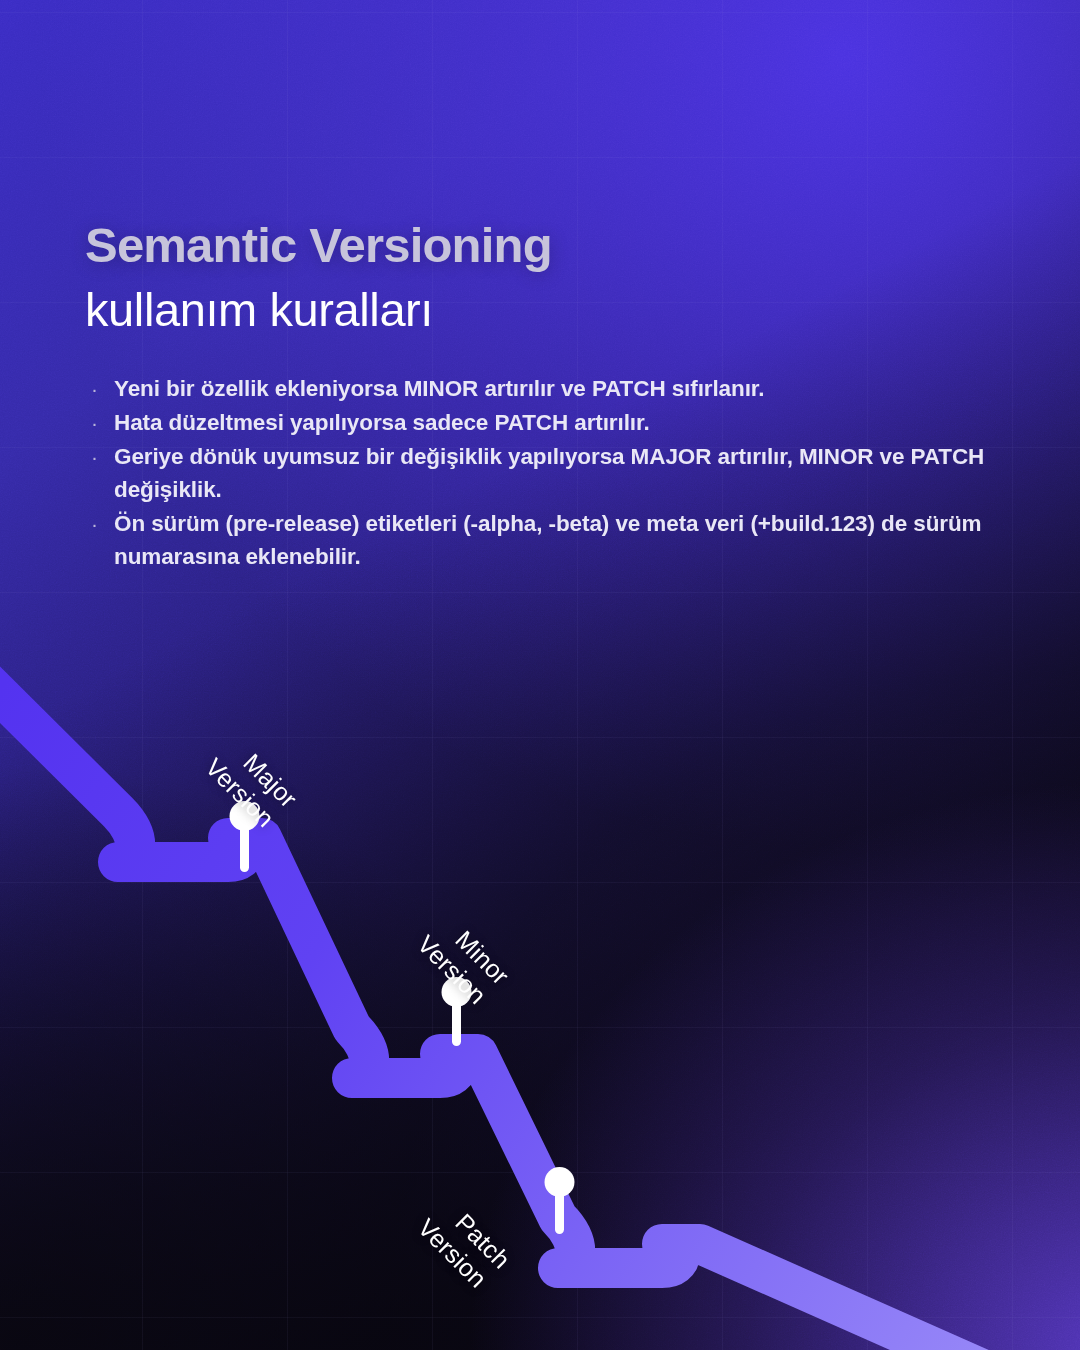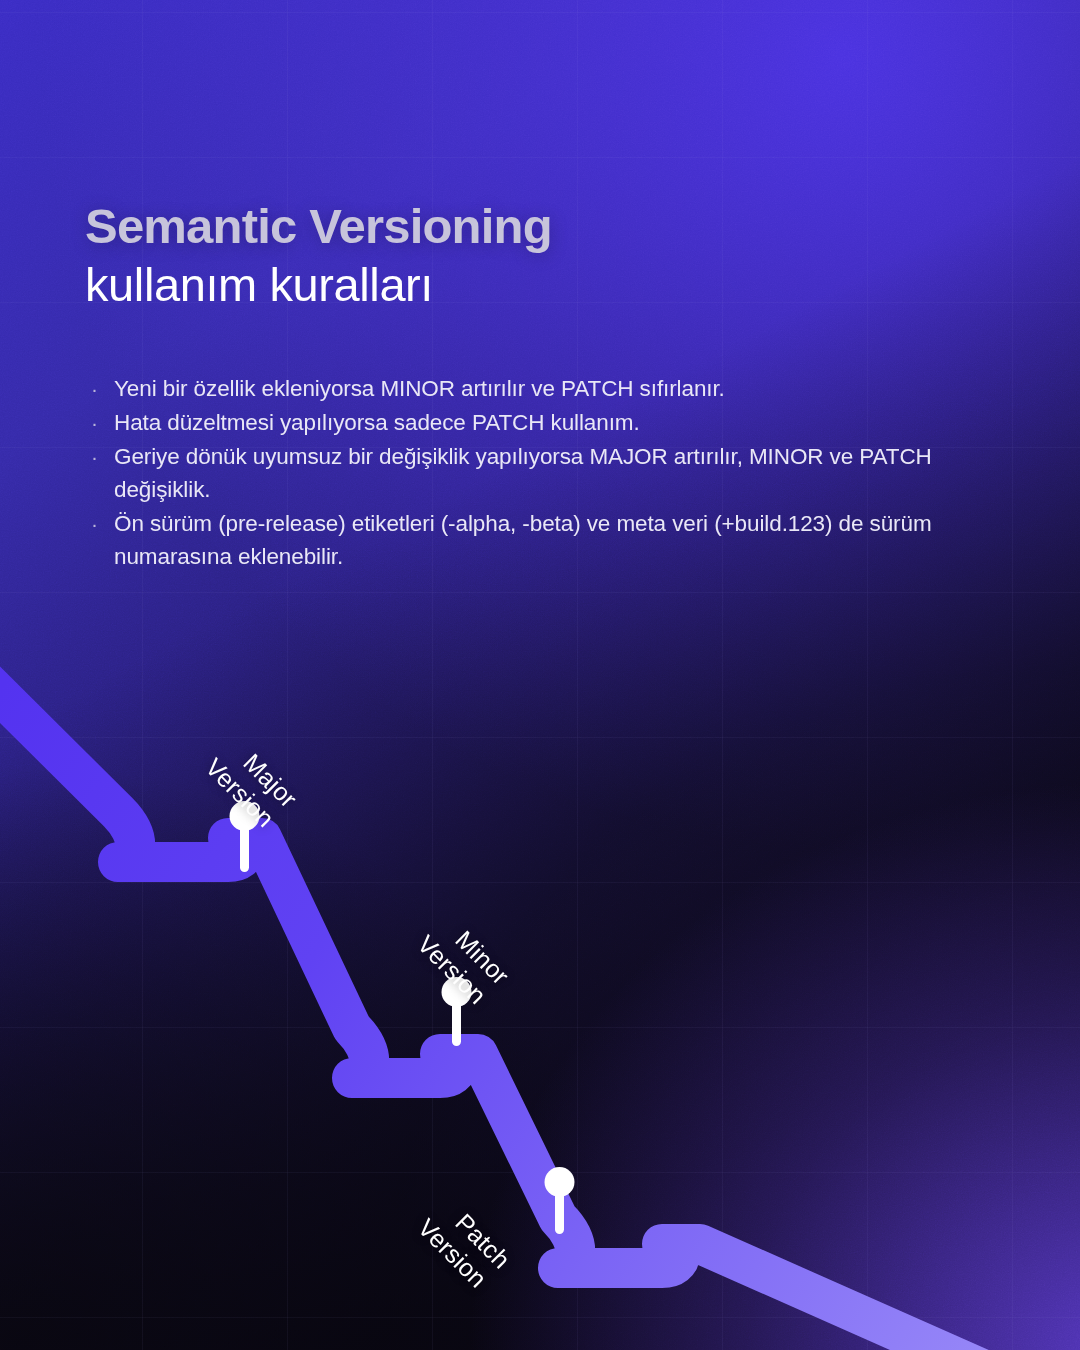--- a/index.html
+++ b/index.html
@@ -48,59 +48,59 @@
       linear-gradient(to bottom, rgba(168,160,235,0.05) 1px, transparent 1px);
     background-size:145px 145px;
     background-position:-3px 12px;
   }
 
   .bg-noise { position:absolute; inset:0; opacity:0.5; mix-blend-mode:overlay; }
 
   
   .content { position:absolute; left:0; top:0; width:1080px; z-index:5; }
 
-  .title-block { position:absolute; left:85px; top:200px; width:900px; }
+  .title-block { position:absolute; left:85px; top:219px; width:900px; }
 
   .title-main {
     font-size:49px;
     font-weight:bold;
     letter-spacing:-0.8px;
     line-height:1.08;
     color:#c7c4db;
     text-shadow:0 2px 18px rgba(0,0,0,0.25);
   }
 
   .title-sub {
     font-size:47px;
     font-weight:300;
     letter-spacing:-0.4px;
     line-height:1.18;
     color:#ffffff;
-    margin-top:4px;
+    margin-top:10px;
   }
 
   .bullets { position:absolute; left:88px; top:372px; width:910px; }
 
   .bullet-row { display:flex; align-items:flex-start; margin-bottom:1px; }
 
   .bullet-dot {
     flex:0 0 auto;
     width:26px;
     font-size:21px;
     line-height:33px;
     color:#b9b4d8;
     text-align:left;
     padding-left:3px;
   }
 
   .bullet-text {
     flex:1 1 auto;
     font-size:22.5px;
     line-height:33px;
-    font-weight:400;
+    font-weight:700;
     color:#e9e7f6;
     letter-spacing:-0.1px;
   }
 
   
   .road-wrap { position:absolute; left:0; top:0; width:1080px; height:1350px; z-index:3; }
 
   
   .pin-label {
     position:absolute;
@@ -210,21 +210,21 @@
 
     <div class="bullets">
 
       <div class="bullet-row">
         <div class="bullet-dot">·</div>
         <div class="bullet-text">Yeni bir özellik ekleniyorsa MINOR artırılır ve PATCH sıfırlanır.</div>
       </div>
 
       <div class="bullet-row">
         <div class="bullet-dot">·</div>
-        <div class="bullet-text">Hata düzeltmesi yapılıyorsa sadece PATCH kullanım.</div>
+        <div class="bullet-text">Hata düzeltmesi yapılıyorsa sadece PATCH artırılır.</div>
       </div>
 
       <div class="bullet-row">
         <div class="bullet-dot">·</div>
         <div class="bullet-text">Geriye dönük uyumsuz bir değişiklik yapılıyorsa MAJOR artırılır, MINOR ve PATCH değişiklik.</div>
       </div>
 
       <div class="bullet-row">
         <div class="bullet-dot">·</div>
         <div class="bullet-text">Ön sürüm (pre-release) etiketleri (-alpha, -beta) ve meta veri (+build.123) de sürüm numarasına eklenebilir.</div>

